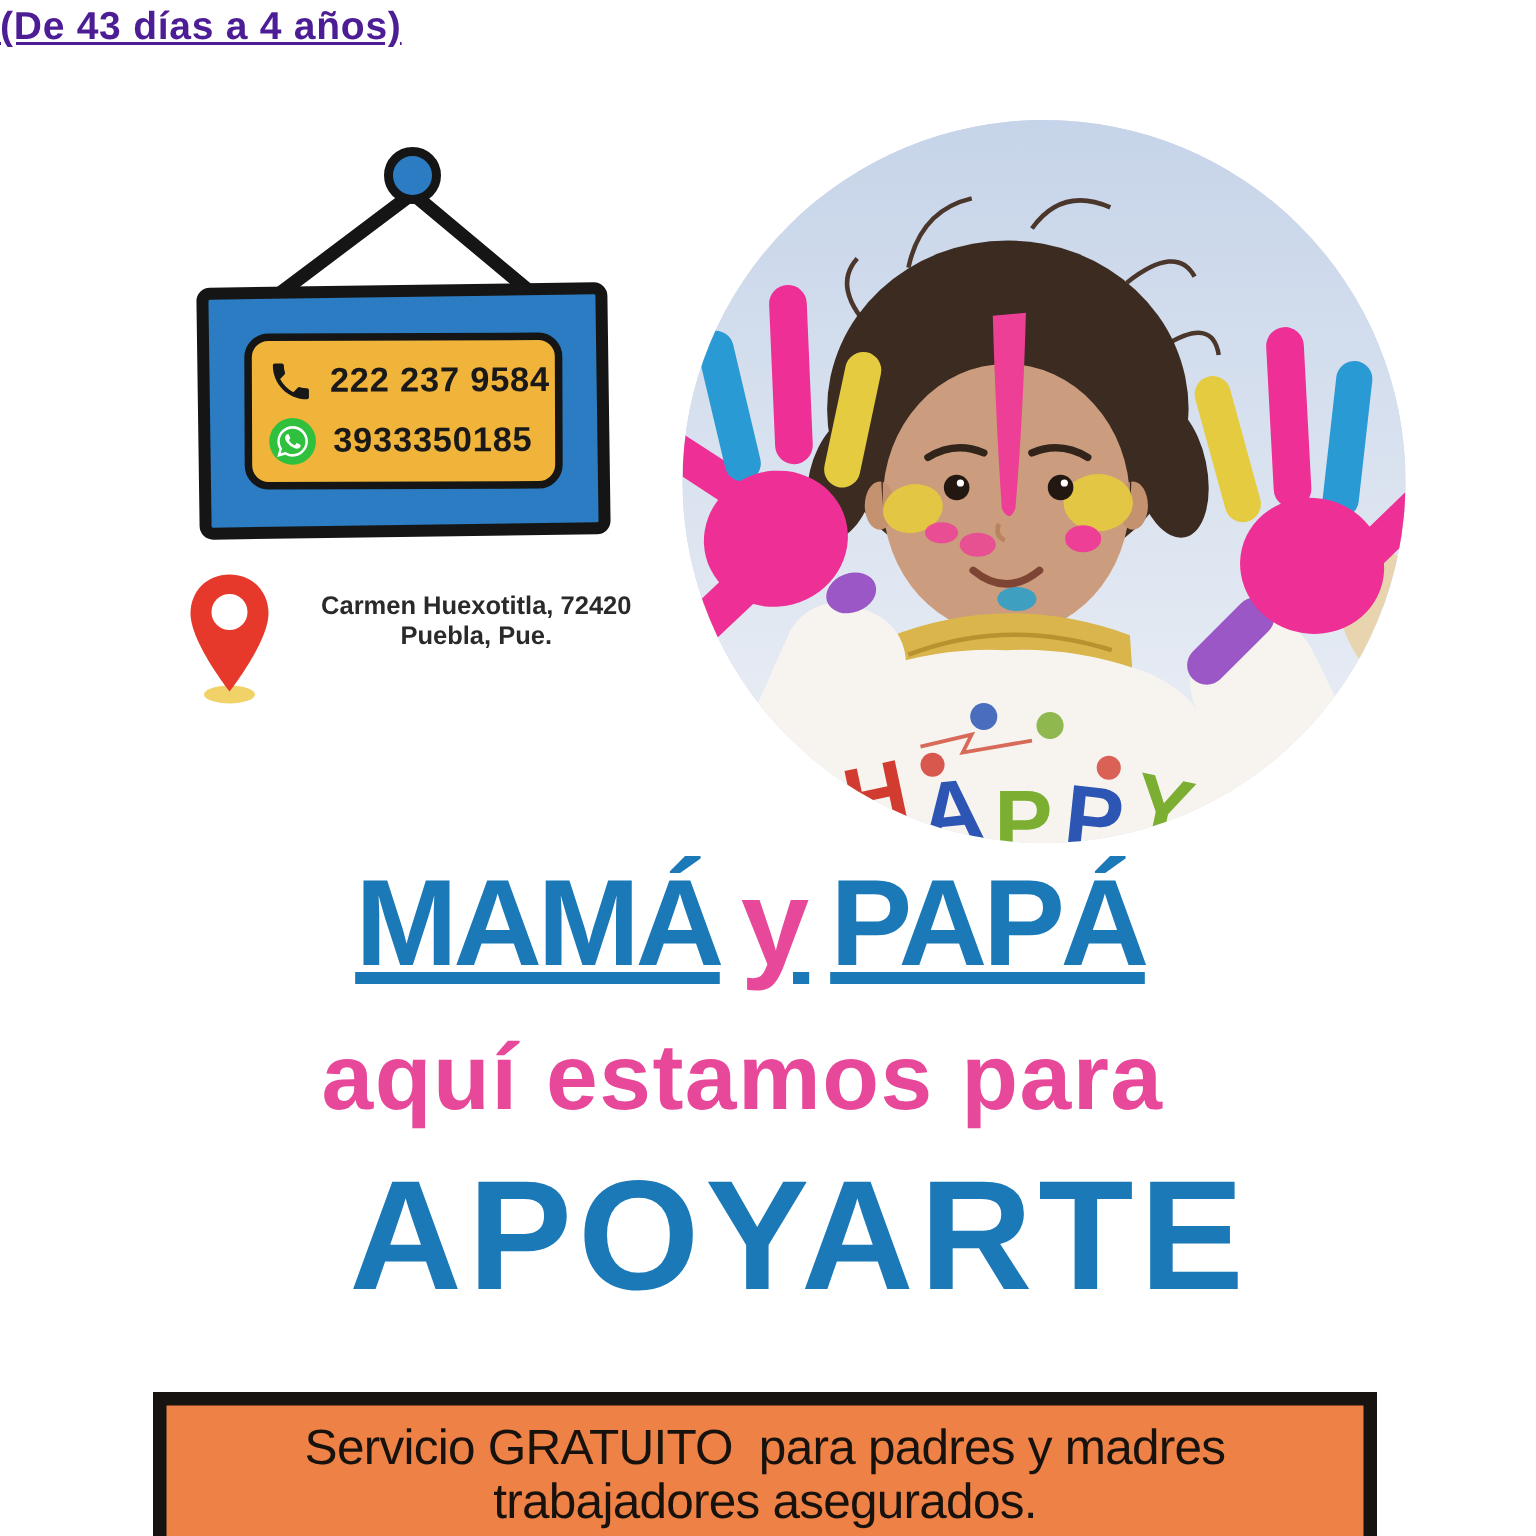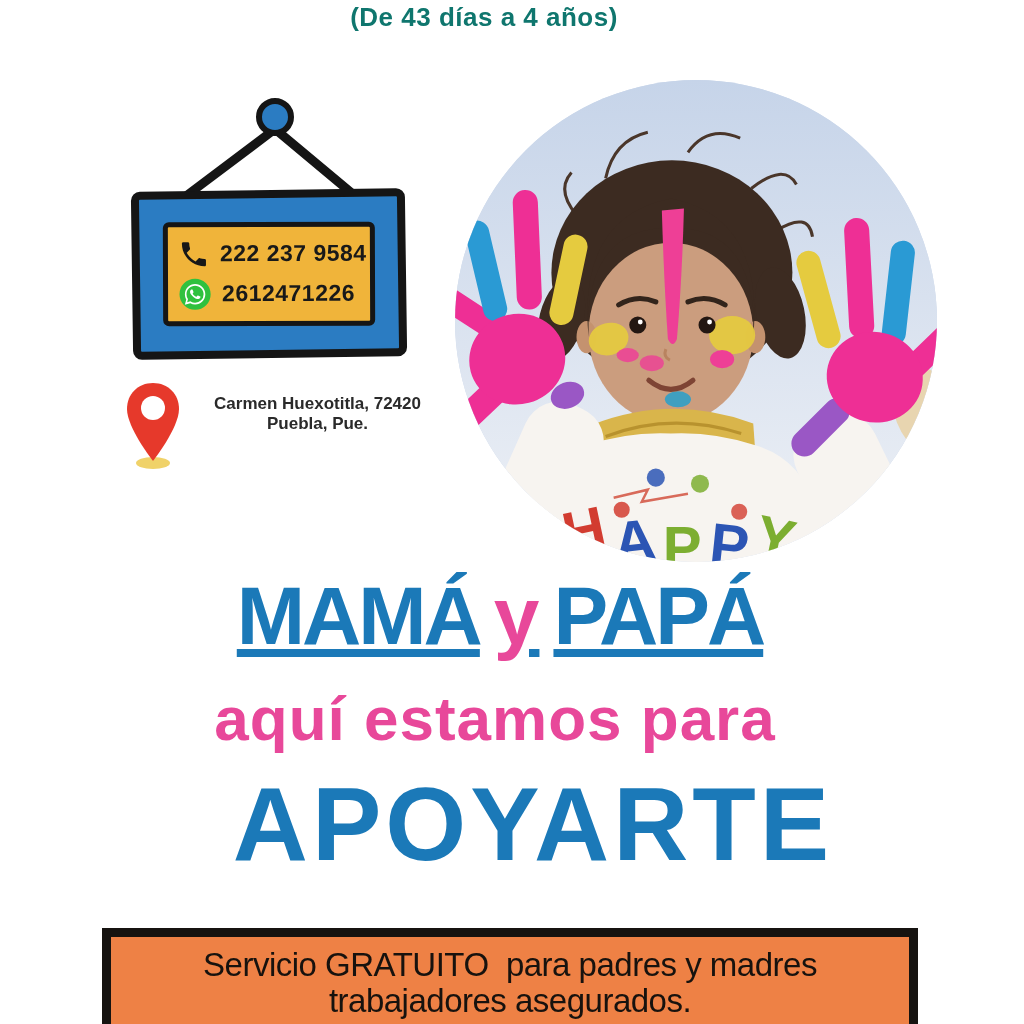--- a/index.html
+++ b/index.html
@@ -6,36 +6,36 @@
   body{
     width:1024px;height:1024px;position:relative;overflow:hidden;
     background:#ffffff;
     font-family:"Liberation Sans",sans-serif;
     -webkit-font-smoothing:antialiased;
   }
   .abs{position:absolute;}
 
   
   .caption{
-    top:2px;left:0;width:968px;text-align:center;
-    font-size:26px;font-weight:700;color:#0f766e;letter-spacing:.5px;
+    top:2px;left:0;width:968px;text-align:left;
+    font-size:26px;font-weight:700;color:#4c1d95;letter-spacing:.5px;text-decoration:underline;
   }
 
   
   .sign{left:130px;top:95px;width:290px;height:280px;}
   .sign svg.hanger{position:absolute;left:0;top:0;}
   .frame{
     position:absolute;left:2px;top:95px;width:258px;height:152px;
     background:var(--sign_blue);border:8px solid #151515;border-radius:9px;
     transform:rotate(-0.8deg);
     display:flex;align-items:center;justify-content:center;
   }
   .panel{
     width:212px;height:104px;background:var(--sign_yellow);
-    border:5px solid #151515;border-radius:6px;transform:rotate(0.6deg);
+    border:5px solid #151515;border-radius:16px;transform:rotate(0.6deg);
     display:flex;flex-direction:column;justify-content:center;gap:7px;
     padding-left:10px;box-sizing:border-box;
   }
   .contact-row{display:flex;align-items:center;gap:10px;}
   .contact-row .num{font-size:23px;font-weight:700;color:#191919;letter-spacing:.5px;}
 
   
   .pin{left:123px;top:381px;width:64px;height:90px;}
   .address{
     left:200px;top:394px;width:235px;text-align:center;
@@ -98,21 +98,21 @@
         <svg width="32" height="32" viewBox="0 0 24 24">
           <path fill="#171717" d="M6.62 10.79c1.44 2.83 3.76 5.14 6.59 6.59l2.2-2.21c.27-.27.67-.36 1.02-.24 1.12.37 2.33.57 3.57.57.55 0 1 .45 1 1V20c0 .55-.45 1-1 1-9.39 0-17-7.61-17-17 0-.55.45-1 1-1h3.5c.55 0 1 .45 1 1 0 1.25.2 2.45.57 3.57.11.35.03.74-.25 1.02l-2.2 2.2z"></path>
         </svg>
         <span class="num">222 237 9584</span>
       </div>
       <div class="contact-row">
         <svg width="34" height="34" viewBox="0 0 24 24">
           <circle cx="12" cy="12" r="11" fill="var(--wa_green)"></circle>
           <path fill="#ffffff" d="M12.03 4.8c-3.98 0-7.21 3.23-7.21 7.2 0 1.27.34 2.51.96 3.6l-1.02 3.7 3.82-1a7.2 7.2 0 0 0 3.45.88c3.97 0 7.2-3.23 7.2-7.2s-3.23-7.18-7.2-7.18zm0 1.21c3.31 0 6 2.68 6 5.98a6 6 0 0 1-6 5.99c-1.13 0-2.21-.32-3.13-.91l-.23-.13-2.27.6.6-2.21-.14-.23a5.94 5.94 0 0 1-.92-3.18c.01-3.3 2.7-5.91 6.09-5.91zm-2.45 2.62c-.12 0-.31.04-.48.22-.16.18-.63.62-.63 1.5 0 .89.65 1.74.73 1.86.1.12 1.28 1.94 3.09 2.71.43.2.76.31 1.02.39.43.14.82.12 1.13.07.35-.05 1.06-.43 1.21-.86.15-.42.15-.78.11-.86-.05-.07-.17-.12-.35-.2-.18-.1-1.07-.54-1.23-.6-.17-.06-.27-.09-.41.09-.12.18-.47.59-.57.71-.11.12-.21.14-.39.05-.19-.09-.76-.28-1.45-.89-.54-.48-.9-1.07-1-1.25-.09-.18-.01-.28.08-.37.08-.08.2-.21.27-.32.09-.1.12-.18.18-.3.06-.12.03-.22-.01-.31-.04-.08-.41-.98-.56-1.34-.15-.35-.29-.3-.41-.3-.1 0-.22-.01-.33-.01z"></path>
         </svg>
-        <span class="num">2612471226</span>
+        <span class="num">3933350185</span>
       </div>
     </div>
   </div>
 </div>
 
 <svg class="abs pin" viewBox="0 0 64 90">
   <ellipse cx="30" cy="82" rx="17" ry="6" fill="#f0d269"></ellipse>
   <path fill="var(--pin_red)" d="M30 2C15 2 4 13 4 28c0 19 26 52 26 52s26-33 26-52C56 13 45 2 30 2z"></path>
   <circle cx="30" cy="27" r="12" fill="#ffffff"></circle>
 </svg>

